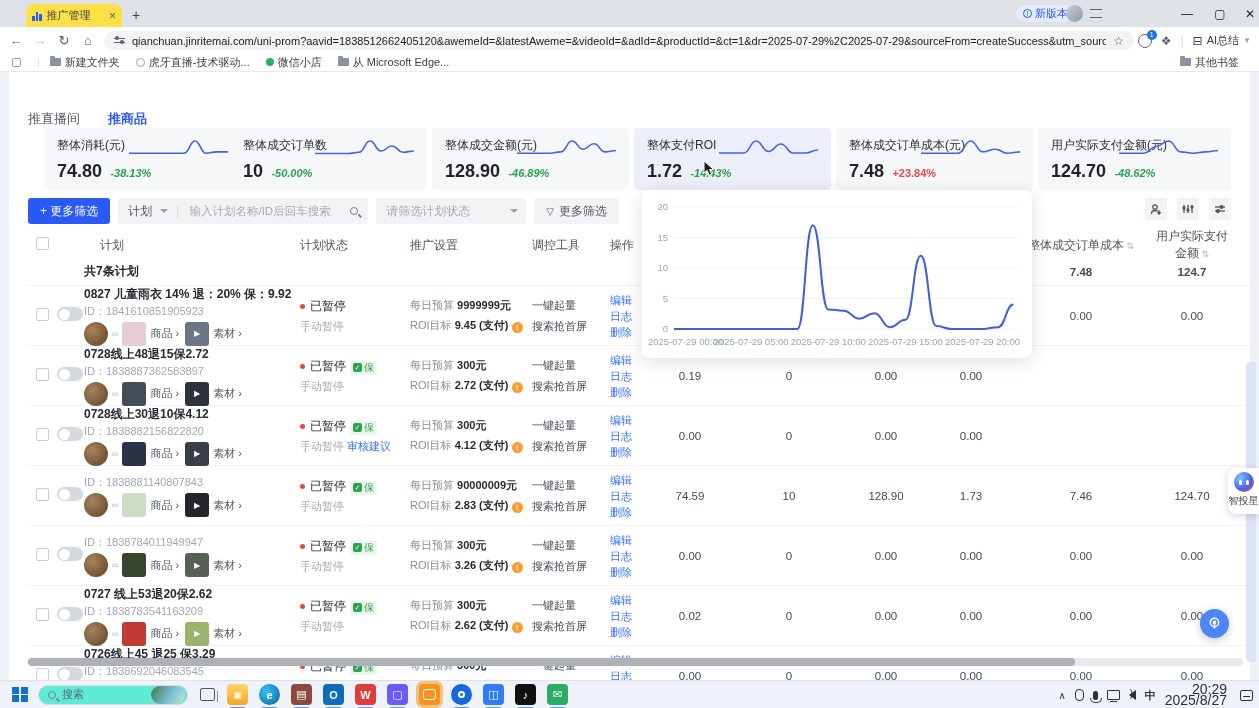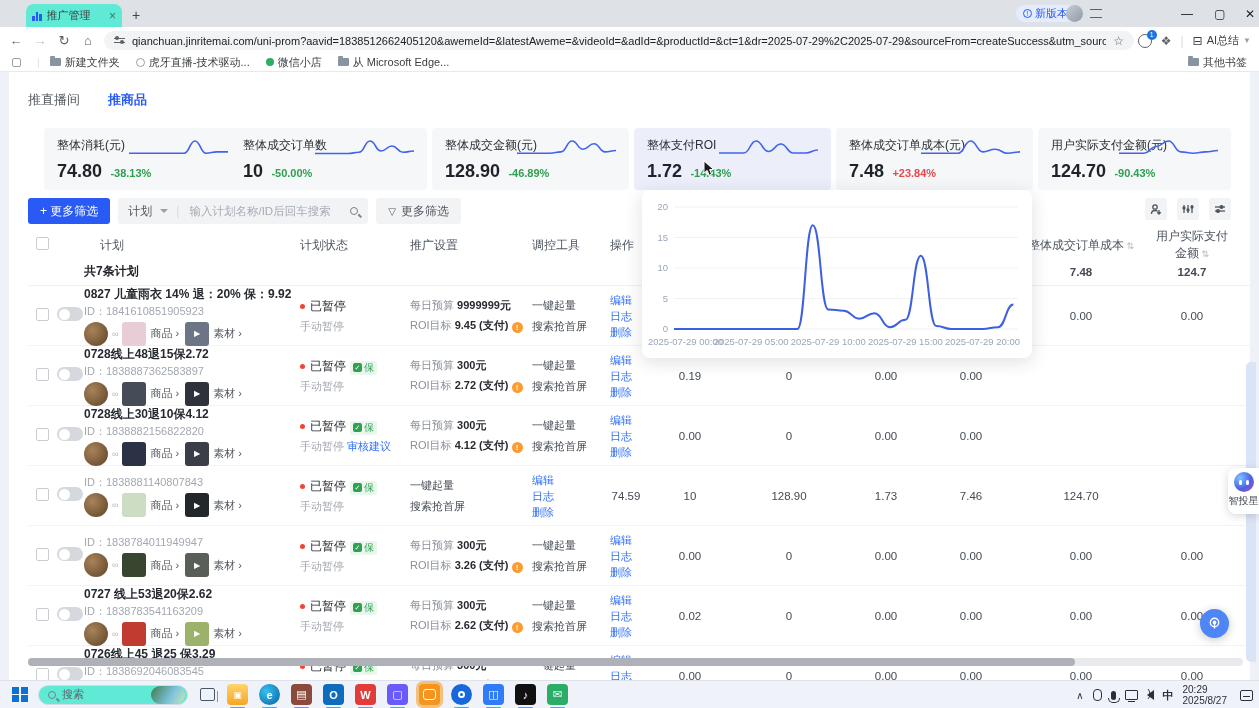--- a/index.html
+++ b/index.html
@@ -2,21 +2,21 @@
 <html><head>
 <meta charset="utf-8">
 <style>
   * { margin:0; padding:0; box-sizing:border-box; }
   html,body { width:1259px; height:708px; overflow:hidden; }
   body { font-family:"Liberation Sans","DejaVu Sans",sans-serif; font-size:12px; color:#1f2329; background:#fff; position:relative; }
   .abs { position:absolute; }
 
   
   .tabs-bar { position:absolute; left:0; top:0; width:1259px; height:27px; background:#dee1e6; }
-  .tab { position:absolute; left:26px; top:4px; width:96px; height:23px; background:#5eead4; border-radius:8px 8px 0 0; display:flex; align-items:center; padding:0 6px; gap:5px; }
+  .tab { position:absolute; left:26px; top:4px; width:96px; height:23px; background:#fde047; border-radius:8px 8px 0 0; display:flex; align-items:center; padding:0 6px; gap:5px; }
   .favicon-bars { display:inline-flex; align-items:flex-end; gap:1px; height:10px; }
   .favicon-bars i { width:2.5px; background:#2a5af5; display:block; }
   .tab-title { font-size:11px; color:#3c4043; flex:1; white-space:nowrap; overflow:hidden; }
   .tab-close { color:#5f6368; font-size:12px; cursor:default; }
   .newtab-btn { position:absolute; left:132px; top:7px; color:#444; font-size:14px; }
   .ver-pill { position:absolute; left:1016px; top:5px; height:17px; padding:0 7px; background:#e4ecfd; color:#2a5af5; border-radius:9px; font-size:11px; display:flex; align-items:center; gap:3px; }
   .ver-dot { width:9px; height:9px; border:1px solid #2a5af5; border-radius:50%; display:inline-flex; align-items:center; justify-content:center; font-size:7px; }
   .chrome-avatar { position:absolute; left:1066px; top:5px; width:17px; height:17px; border-radius:50%; background:linear-gradient(135deg,#c9ced6,#8f98a5); }
   .chrome-menu { position:absolute; left:1090px; top:9px; width:12px; height:9px; border-top:1.5px solid #5f6368; border-bottom:1.5px solid #5f6368; }
   .win-ctl { position:absolute; top:0; width:30px; height:27px; display:flex; align-items:center; justify-content:center; color:#202124; font-size:12px; }
@@ -48,21 +48,21 @@
   .nav-tab { font-size:13px; color:#51565d; }
   .nav-tab.active { color:#2a5af5; font-weight:bold; }
   .manual-link { color:#2a5af5; font-size:12px; }
   .mini-btn { width:22px; height:22px; background:#f2f3f5; border-radius:3px; display:inline-flex; align-items:center; justify-content:center; color:#51565d; }
 
   .card { position:absolute; top:56px; height:62px; width:197px; background:#f6f7f9; border-radius:4px; padding:9px 13px; }
   .card.hl { background:#eceffa; }
   .card-label { font-size:12px; color:#2b2f36; }
   .card-value { font-size:18px; font-weight:bold; margin-top:7px; display:inline-block; }
   .card-delta { font-size:11px; font-weight:bold; margin-left:5px; }
-  .d-green { color:#2ea04f; } .d-red { color:#e5484d; }
+  .d-green { color:#2ea04f;font-style:italic; } .d-red { color:#e5484d; }
   .spark { position:absolute; right:10px; top:8px; }
 
   .toolbar { position:absolute; left:28px; top:126px; height:26px; display:flex; gap:8px; align-items:center; }
   .btn-primary { height:26px; padding:0 12px; background:#2a5af5; color:#fff; border:none; border-radius:3px; font-size:12px; display:flex; align-items:center; }
   .tb-group { height:26px; background:#f2f3f5; border-radius:3px; display:flex; align-items:center; font-size:12px; color:#51565d; }
   .caret { width:0; height:0; border-left:4px solid transparent; border-right:4px solid transparent; border-top:4px solid #9aa0a8; margin:0 8px; }
   .lens { width:8px; height:8px; border:1.5px solid #7a8089; border-radius:50%; position:relative; margin-right:10px; }
   .lens::after { content:""; position:absolute; left:7px; top:7px; width:4px; height:1.5px; background:#7a8089; transform:rotate(45deg); }
   .ph { color:#a6abb3; }
   .funnel { color:#51565d; font-size:10px; margin-right:5px; }
@@ -133,21 +133,21 @@
   .tray { position:absolute; right:6px; top:0; height:28px; display:flex; align-items:center; gap:9px; color:#2b2f36; }
   .tray .chev { font-size:10px; }
   .tr-mouse { width:9px; height:12px; border:1.4px solid #2b2f36; border-radius:4px; }
   .tr-mic { width:5px; height:9px; background:#2b2f36; border-radius:2.5px; position:relative; }
   .tr-mic::after { content:""; position:absolute; left:-2.5px; bottom:-3px; width:10px; height:4px; border:1.2px solid #2b2f36; border-top:none; border-radius:0 0 5px 5px; }
   .tr-net { width:13px; height:10px; border:1.4px solid #2b2f36; border-radius:1px; position:relative; }
   .tr-net::after { content:""; position:absolute; left:2px; bottom:-3px; width:7px; height:1.4px; background:#2b2f36; }
   .tr-vol { width:0; height:0; border-top:5px solid transparent; border-bottom:5px solid transparent; border-right:7px solid #2b2f36; position:relative; }
   .tr-vol::after { content:")"; position:absolute; left:1px; top:-7px; font-size:10px; }
   .ime { font-size:11px; font-weight:bold; }
-  .clock { font-size:10px; line-height:11px; }
+  .clock { text-align:right; font-size:14px; line-height:11px; }
   .notif { width:13px; height:11px; border:1.4px solid #2b2f36; border-radius:2px; position:relative; margin-left:4px; }
   .notif::after { content:""; position:absolute; left:2px; top:5px; width:7px; height:1.3px; background:#2b2f36; }
 </style>
 </head>
 <body>
 
 <div class="tabs-bar">
   <div class="tab">
     <span class="favicon-bars">
         <i style="height:5px"></i>
@@ -210,31 +210,31 @@
       <span>虎牙直播-技术驱动...</span>
     </span>
   <span class="bm-item">
       <span class="dot-green"></span>
       <span>微信小店</span>
     </span>
   <span class="bm-item">
       <span class="folder-ico"></span>
       <span>从 Microsoft Edge...</span>
     </span>
-  <span class="bm-item" style="margin-left:auto;margin-right:12px">
+  <span class="bm-item" style="margin-left:auto;margin-right:20px">
       <span class="folder-ico"></span>
       <span>其他书签</span>
     </span>
 </div>
 
 <div class="page">
   <div class="side-strip" style="left:0"></div>
   <div class="side-strip" style="left:1250px"></div>
 
-  <div class="abs" style="left:28px; top:19px; display:flex; gap:28px;">
+  <div class="abs" style="left:28px; top:38px; display:flex; gap:28px;">
     <span class="nav-tab">推直播间</span>
     <span class="nav-tab active">推商品</span>
   </div>
 
   <div class="card" style="left:44px">
     <div class="card-label">整体消耗(元)</div>
     <svg class="spark" width="105" height="24">
         <path d="M3,17.272727272727273C8.5,17.272727272727273 8.5,17.272727272727273 14,17.272727272727273C19.5,17.272727272727273 19.5,17.272727272727273 25,17.272727272727273C30.5,17.272727272727273 30.5,17.272727272727273 36,17.272727272727273C41.5,17.272727272727273 41.5,17.272727272727273 47,17.272727272727273C52.5,17.272727272727273 52.5,17.272727272727273 58,17.272727272727273C63.5,17.272727272727273 63.5,5 69,5C74.5,5 74.5,17.272727272727273 80,17.272727272727273C85.5,17.272727272727273 85.5,15.90909090909091 91,15.90909090909091C96.5,15.90909090909091 96.5,15.90909090909091 102,15.90909090909091" fill="none" stroke="#4263eb" stroke-width="1.6"></path>
       </svg>
     <span class="card-value">74.80</span>
@@ -271,31 +271,35 @@
       </svg>
     <span class="card-value">7.48</span>
     <span class="card-delta d-red">+23.84%</span>
   </div>
   <div class="card" style="left:1038px; width:193px">
     <div class="card-label">用户实际支付金额(元)</div>
     <svg class="spark" width="105" height="24">
         <path d="M3,17.272727272727273C9.1875,17.272727272727273 9.1875,17.272727272727273 15.375,17.272727272727273C21.5625,17.272727272727273 21.5625,17.272727272727273 27.75,17.272727272727273C33.9375,17.272727272727273 33.9375,10.454545454545455 40.125,10.454545454545455C46.3125,10.454545454545455 46.3125,5 52.5,5C58.6875,5 58.6875,15.90909090909091 64.875,15.90909090909091C71.0625,15.90909090909091 71.0625,17.272727272727273 77.25,17.272727272727273C83.4375,17.272727272727273 83.4375,15.90909090909091 89.625,15.90909090909091C95.8125,15.90909090909091 95.8125,14.545454545454545 102,14.545454545454545" fill="none" stroke="#4263eb" stroke-width="1.6"></path>
       </svg>
     <span class="card-value">124.70</span>
-    <span class="card-delta d-green">-90.43%</span>
+    <span class="card-delta d-green">-48.62%</span>
   </div>
 
   <div class="toolbar">
     <button class="btn-primary">+ 更多筛选</button>
     <div class="tb-group" style="width:250px">
       <span style="margin-left:10px">计划</span>
       <span class="caret"></span>
       <span style="color:#d8dade">|</span>
       <span class="ph" style="margin-left:10px; flex:1; font-size:11.5px">输入计划名称/ID后回车搜索</span>
       <span class="lens"></span>
+    </div>
+    <div class="tb-group" style="width:150px; justify-content:space-between">
+      <span class="ph" style="margin-left:10px">请筛选计划状态</span>
+      <span class="caret"></span>
     </div>
     <div class="tb-group" style="padding:0 12px">
       <span class="funnel">▽</span>
       <span>更多筛选</span>
     </div>
   </div>
   <div class="tb-icons">
     <span class="mini-btn">
       <svg width="12" height="12" viewBox="0 0 12 12" fill="none" stroke="#51565d" stroke-width="1.3">
           <circle cx="5" cy="4" r="2.2"></circle>
@@ -482,20 +486,24 @@
             <span class="tlabel">商品 ›</span>
             <span class="thumb26" style="background: rgb(35, 38, 43);">▶</span>
             <span class="tlabel">素材 ›</span>
           </div>
         </div>
         <div class="cell">
           <div><span class="st-dot"></span>已暂停<span class="badge-bao"><i>✓</i>保</span></div>
           <div class="sub-line">手动暂停 </div>
         </div>
         <div class="cell">
+          <div class="set-line">每日预算 <b>90000009元</b></div>
+          <div class="set-line">ROI目标 <b>2.83</b> <b>(支付)</b> <span class="warn">!</span></div>
+        </div>
+        <div class="cell">
           <div class="tool-line">一键起量</div>
           <div class="tool-line">搜索抢首屏</div>
         </div>
         <div class="cell">
           <span class="act-link">编辑</span>
           <span class="act-link">日志</span>
           <span class="act-link">删除</span>
         </div>
         <div class="cell vcell">74.59</div>
         <div class="cell vcell">10</div>

